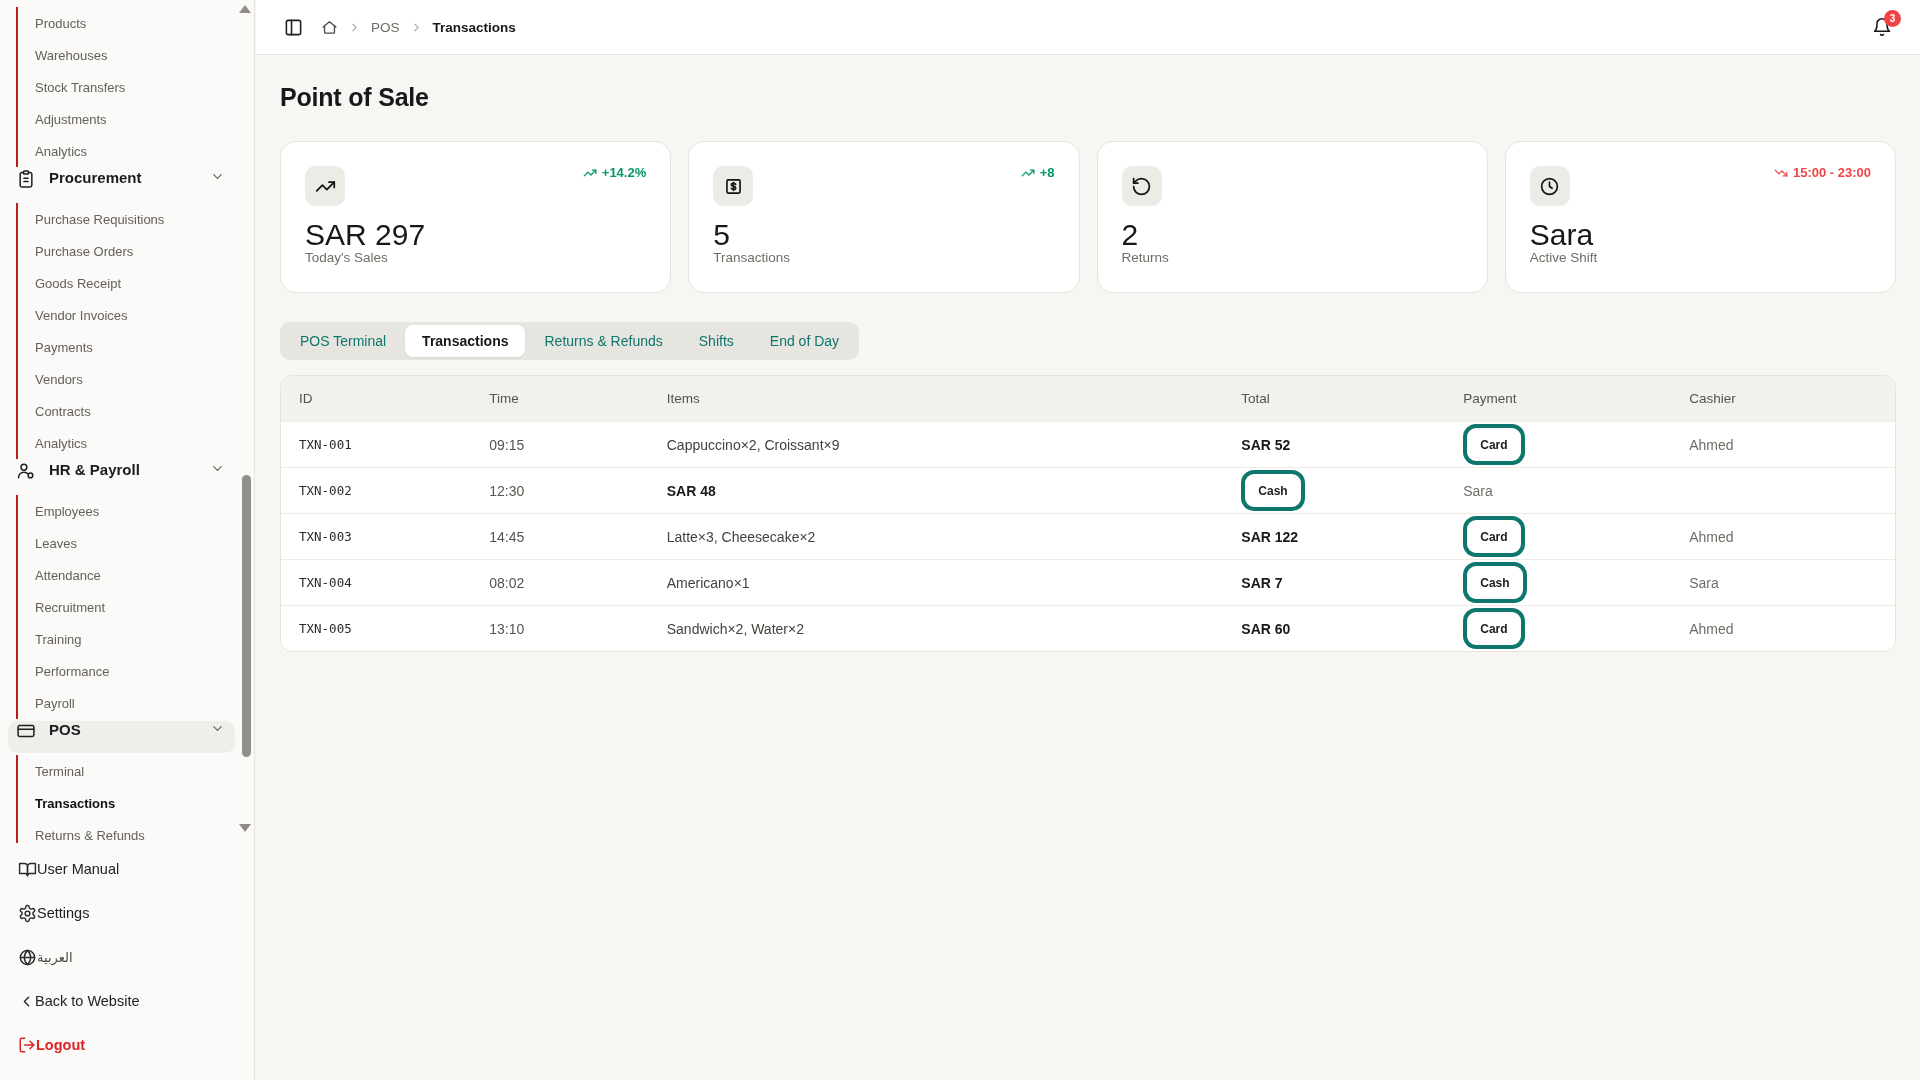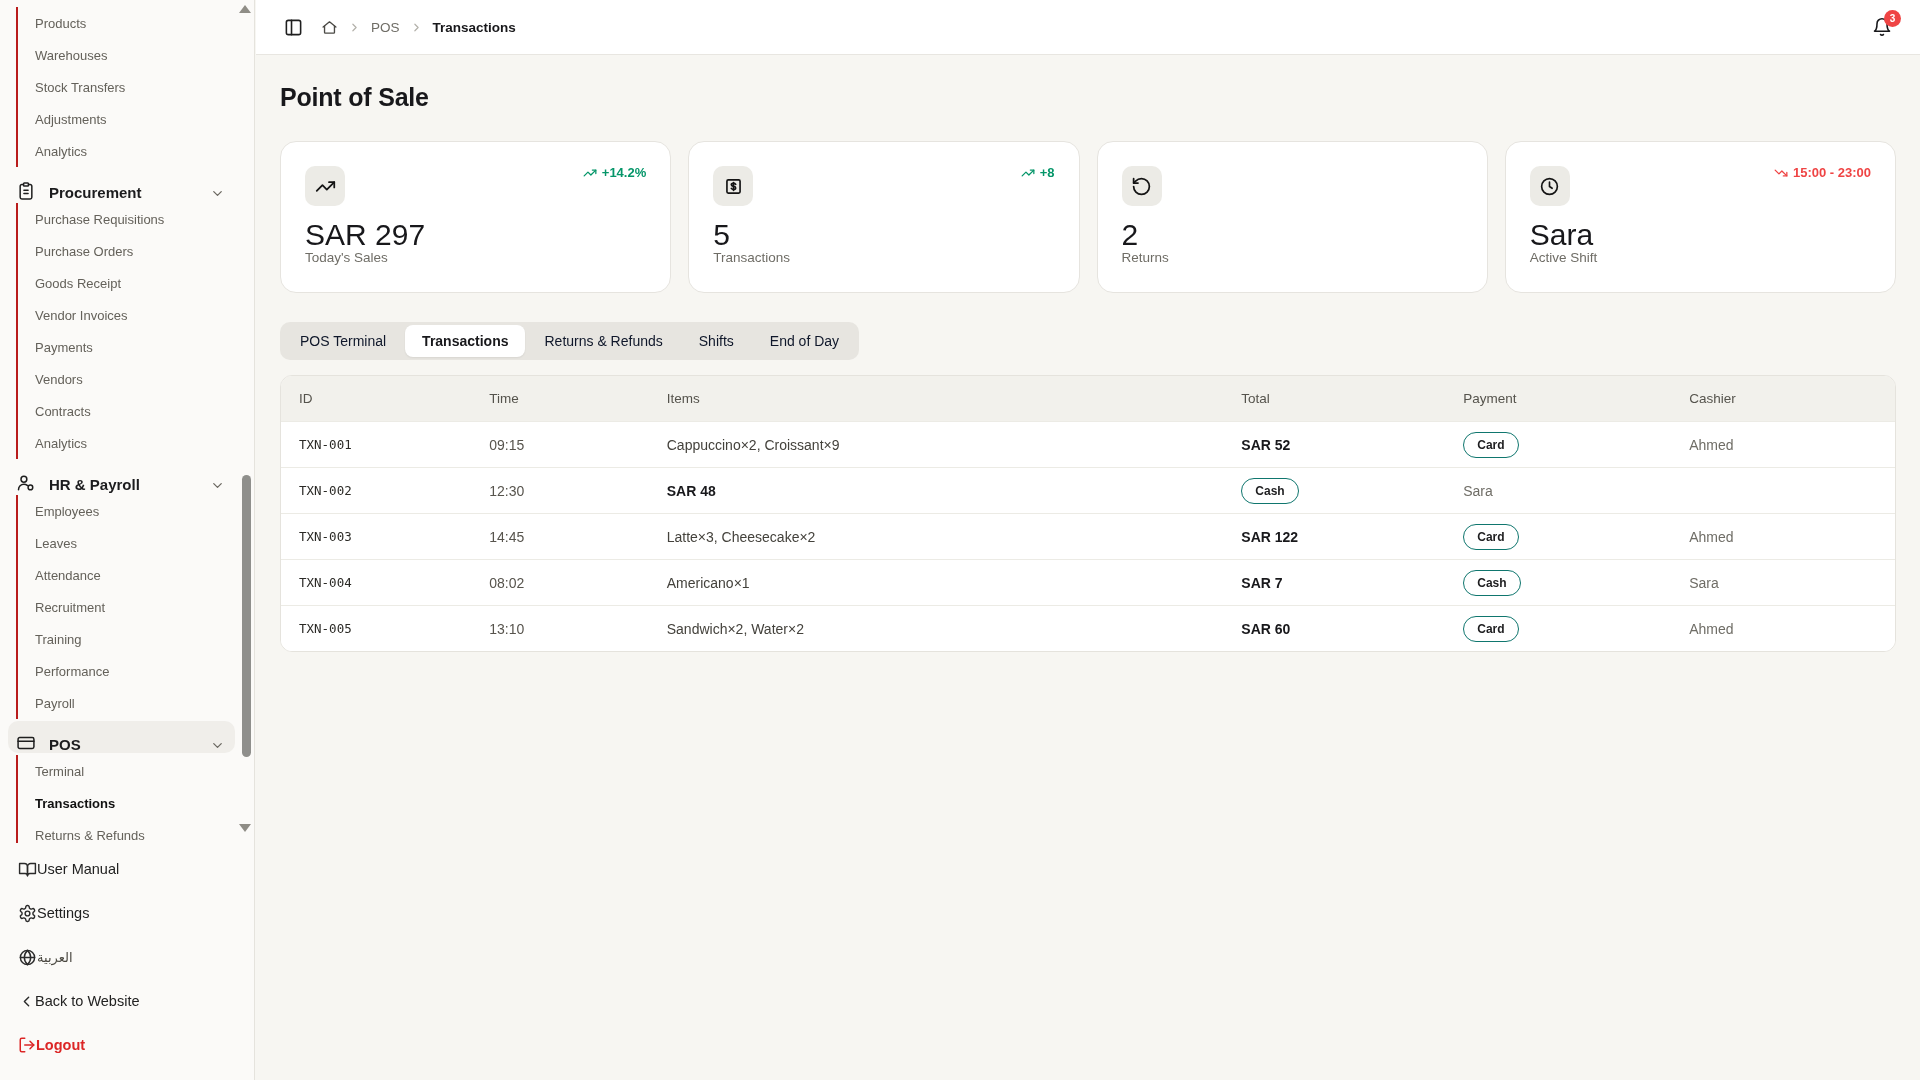--- a/index.html
+++ b/index.html
@@ -23,21 +23,21 @@
   html,body{width:1920px;height:1080px;overflow:hidden}
   body{font-family:"Liberation Sans","DejaVu Sans",sans-serif;background:var(--main-bg);color:var(--txt);-webkit-font-smoothing:antialiased}
   svg{display:block;flex:none}
 
   
   .sidebar{position:absolute;left:0;top:0;width:255px;height:1080px;background:var(--sidebar-bg);border-right:1px solid var(--border)}
   .nav-scroll{position:absolute;left:0;top:0;width:255px;height:843px;overflow:hidden;padding-top:7px}
   .group-items{margin-left:16px;border-left:2px solid #b91c1c}
   .sub-item{height:32px;display:flex;align-items:center;padding-left:17px;font-size:13px;color:#64615a;cursor:pointer;white-space:nowrap}
   .sub-item.active{color:#111;font-weight:700}
-  .section{height:32px;margin:2px 20px 2px 8px;padding:0 10px 0 8px;display:flex;align-items:flex-end;gap:13px;border-radius:10px;cursor:pointer}
+  .section{height:32px;margin:2px 20px 2px 8px;padding:0 10px 0 8px;display:flex;align-items:flex-start;gap:13px;border-radius:10px;cursor:pointer}
   .section.active{background:#f0eeea}
   .section .s-label{font-size:15px;font-weight:600;color:#1c1c1e;white-space:nowrap}
   .section .chev{margin-left:auto;color:#6b6861}
   .section .s-icon{color:#1f1f1f}
 
   
   .sb-up,.sb-down{position:absolute;right:3px;width:0;height:0;border-left:6px solid transparent;border-right:6px solid transparent}
   .sb-up{top:5px;border-bottom:8px solid #8f8d86}
   .sb-down{top:824px;border-top:8px solid #8f8d86}
   .sb-thumb{position:absolute;right:3px;top:475px;width:9px;height:282px;border-radius:5px;background:#8f8f8c}
@@ -66,36 +66,36 @@
   .cards{margin-top:29px;display:grid;grid-template-columns:repeat(4,1fr);gap:17px}
   .card{position:relative;height:152px;background:var(--card-bg);border:1px solid #e6e4df;border-radius:16px;padding:24px}
   .card .tile{width:40px;height:40px;border-radius:10px;background:var(--tile);display:flex;align-items:center;justify-content:center;color:#141414}
   .card .delta{position:absolute;top:23px;right:24px;display:flex;align-items:center;gap:5px;font-size:13px;font-weight:700}
   .delta.up{color:var(--green)}
   .delta.down{color:var(--red)}
   .card .value{margin-top:17px;font-size:30px;font-weight:400;line-height:24px}
   .card .label{margin-top:3px;font-size:13.5px;color:var(--txt-3)}
 
   .tabs{margin-top:29px;display:inline-flex;background:var(--tabbar);border-radius:10px;padding:3px;gap:2px}
-  .tab{height:32px;display:flex;align-items:center;padding:0 17px;font-size:14px;color:#0f172a;border-radius:8px;cursor:pointer;white-space:nowrap}
+  .tab{height:32px;display:flex;align-items:center;padding:0 17px;font-size:14px;color:#0f766e;border-radius:8px;cursor:pointer;white-space:nowrap}
   .tab.active{background:#fff;color:var(--txt);font-weight:700;box-shadow:0 1px 2px rgba(0,0,0,.07)}
 
   .table{margin-top:15px;background:#fff;border:1px solid var(--border);border-radius:12px;overflow:hidden}
   .tr{display:grid;grid-template-columns:12.9% 11% 35.6% 13.75% 14% auto;align-items:center}
   .tr.head{background:var(--thead);height:45px}
   .tr.row{height:46px;border-top:1px solid var(--border-soft);background:#fff;cursor:pointer}
   .th{font-size:13.5px;color:var(--txt-2)}
   .td{font-size:14px}
   .tr > :first-child{padding-left:18px}
   .td.id{font-family:"DejaVu Sans Mono","Liberation Mono",monospace;font-size:12.5px;color:#2b2a26}
   .td.time{color:#57544d}
   .td.items{color:#44423c}
   .td.total{font-weight:800;font-size:14px}
   .td.cashier{color:var(--txt-3)}
-  .pill{display:inline-flex;align-items:center;height:26px;padding:0 13px;border:1px solid #0f766e;border-radius:13px;background:#fff;font-size:12px;font-weight:700;color:#1d1d1f}
+  .pill{display:inline-flex;align-items:center;height:41px;padding:0 13px;border:4px solid #0f766e;border-radius:13px;background:#fff;font-size:12px;font-weight:700;color:#1d1d1f}
 </style>
 </head>
 <body>
 
 <aside class="sidebar">
   <div class="nav-scroll">
 
     <div class="group-items">
       <div class="sub-item">Products</div>
       <div class="sub-item">Warehouses</div>

